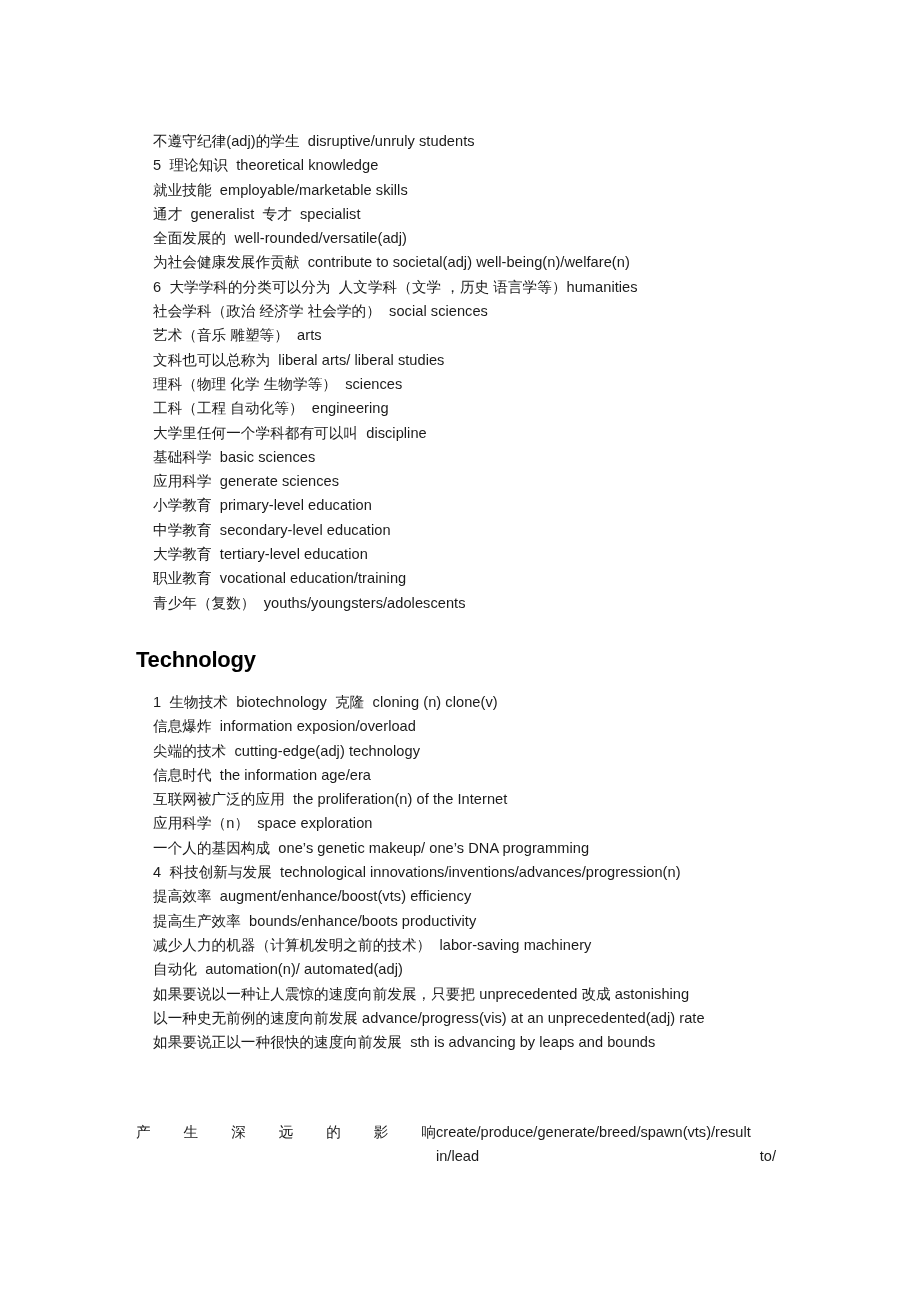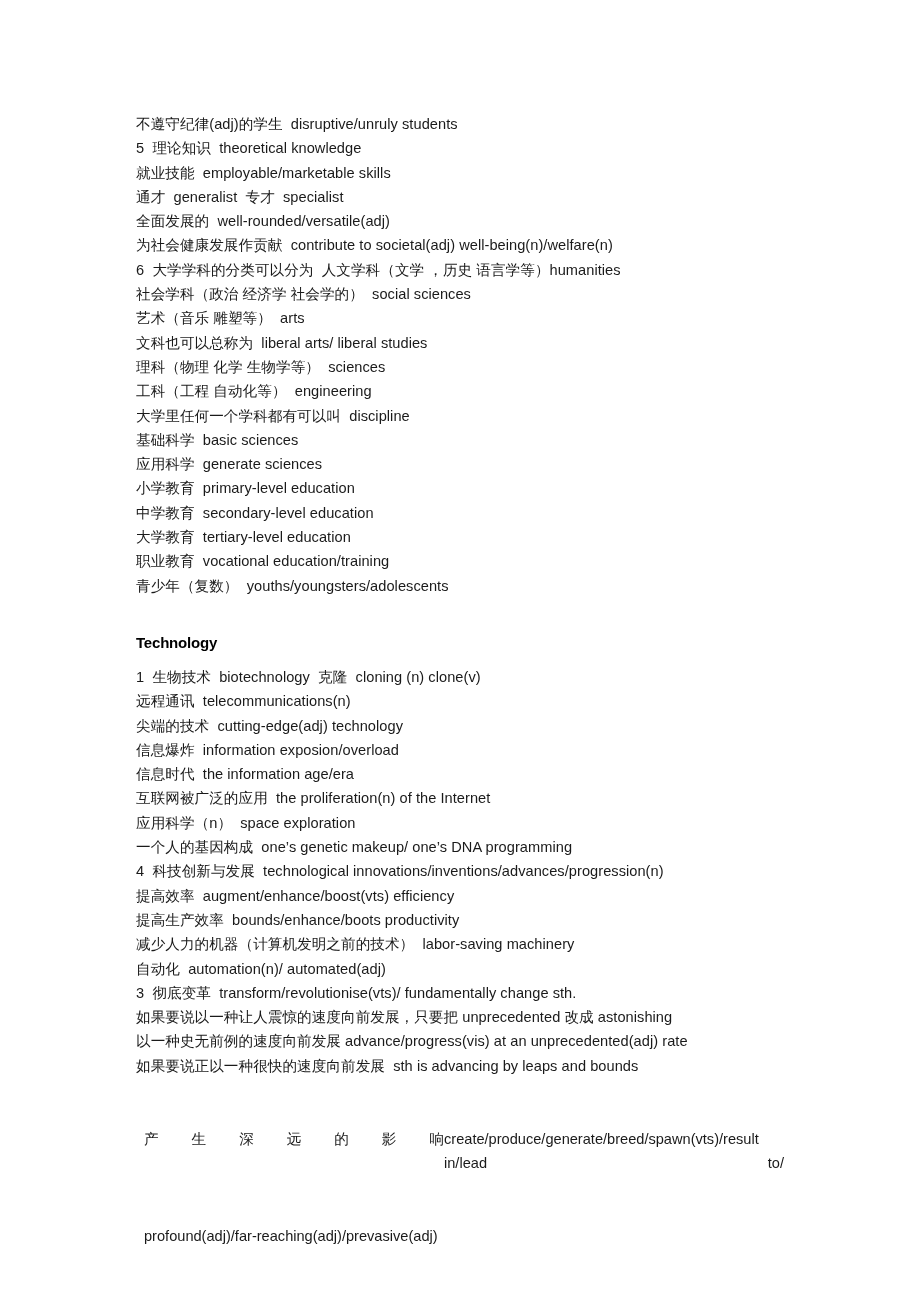--- a/index.html
+++ b/index.html
@@ -23,44 +23,43 @@
     width: 652px;
   }
   .line {
     font-size: 14.6px;
     line-height: 24.3px;
     color: #1a1a1a;
     white-space: pre-wrap;
     letter-spacing: 0.05px;
   }
   .section-heading {
-    font-size: 15px;
+    font-size: 22px;
     line-height: 27px;
     font-weight: bold;
     color: #000000;
     margin-top: 31px;
     margin-bottom: 9px;
     letter-spacing: -0.2px;
   }
   .block {
-    margin: 0;
+    margin: 17px;
     padding: 0;
   }
   
   .para-justify {
     font-size: 14.6px;
     line-height: 24.3px;
     color: #1a1a1a;
     text-align: justify;
     text-justify: inter-character;
     white-space: pre-wrap;
   }
   .para-justify .jline {
     display: block;
-    margin-left: 8px;
   }
   .spread {
     display: inline-block;
     width: 300px;
     text-align: justify;
     text-align-last: justify;
     text-justify: inter-character;
     vertical-align: top;
   }
   .tail-justify {
@@ -96,37 +95,34 @@
     <div class="line">中学教育  secondary-level education</div>
     <div class="line">大学教育  tertiary-level education</div>
     <div class="line">职业教育  vocational education/training</div>
     <div class="line">青少年（复数）  youths/youngsters/adolescents</div>
   </div>
 
   <h2 class="section-heading">Technology</h2>
 
   <div class="block">
     <div class="line">1  生物技术  biotechnology  克隆  cloning (n) clone(v)</div>
-    <div class="line">远程通讯  telecommunications(n)</div>
+    <div class="line">信息爆炸  information exposion/overload</div>
     <div class="line">尖端的技术  cutting-edge(adj) technology</div>
-    <div class="line">信息爆炸  information exposion/overload</div>
     <div class="line">信息时代  the information age/era</div>
     <div class="line">互联网被广泛的应用  the proliferation(n) of the Internet</div>
     <div class="line">应用科学（n）  space exploration</div>
     <div class="line">一个人的基因构成  one’s genetic makeup/ one’s DNA programming</div>
     <div class="line">4  科技创新与发展  technological innovations/inventions/advances/progression(n)</div>
     <div class="line">提高效率  augment/enhance/boost(vts) efficiency</div>
     <div class="line">提高生产效率  bounds/enhance/boots productivity</div>
     <div class="line">减少人力的机器（计算机发明之前的技术）  labor-saving machinery</div>
     <div class="line">自动化  automation(n)/ automated(adj)</div>
-    <div class="line">3  彻底变革  transform/revolutionise(vts)/ fundamentally change sth.</div>
     <div class="line">如果要说以一种让人震惊的速度向前发展，只要把 unprecedented 改成 astonishing</div>
     <div class="line">以一种史无前例的速度向前发展 advance/progress(vis) at an unprecedented(adj) rate</div>
     <div class="line">如果要说正以一种很快的速度向前发展  sth is advancing by leaps and bounds</div>
   </div>
 
   <div class="para-justify">
     <span class="jline"><span class="spread">产生深远的影响</span><span class="tail-justify">create/produce/generate/breed/spawn(vts)/result   in/lead   to/</span></span>
-    <span class="jline">profound(adj)/far-reaching(adj)/prevasive(adj)</span>
     
   </div>
 
 </div>
 
 </body></html>

